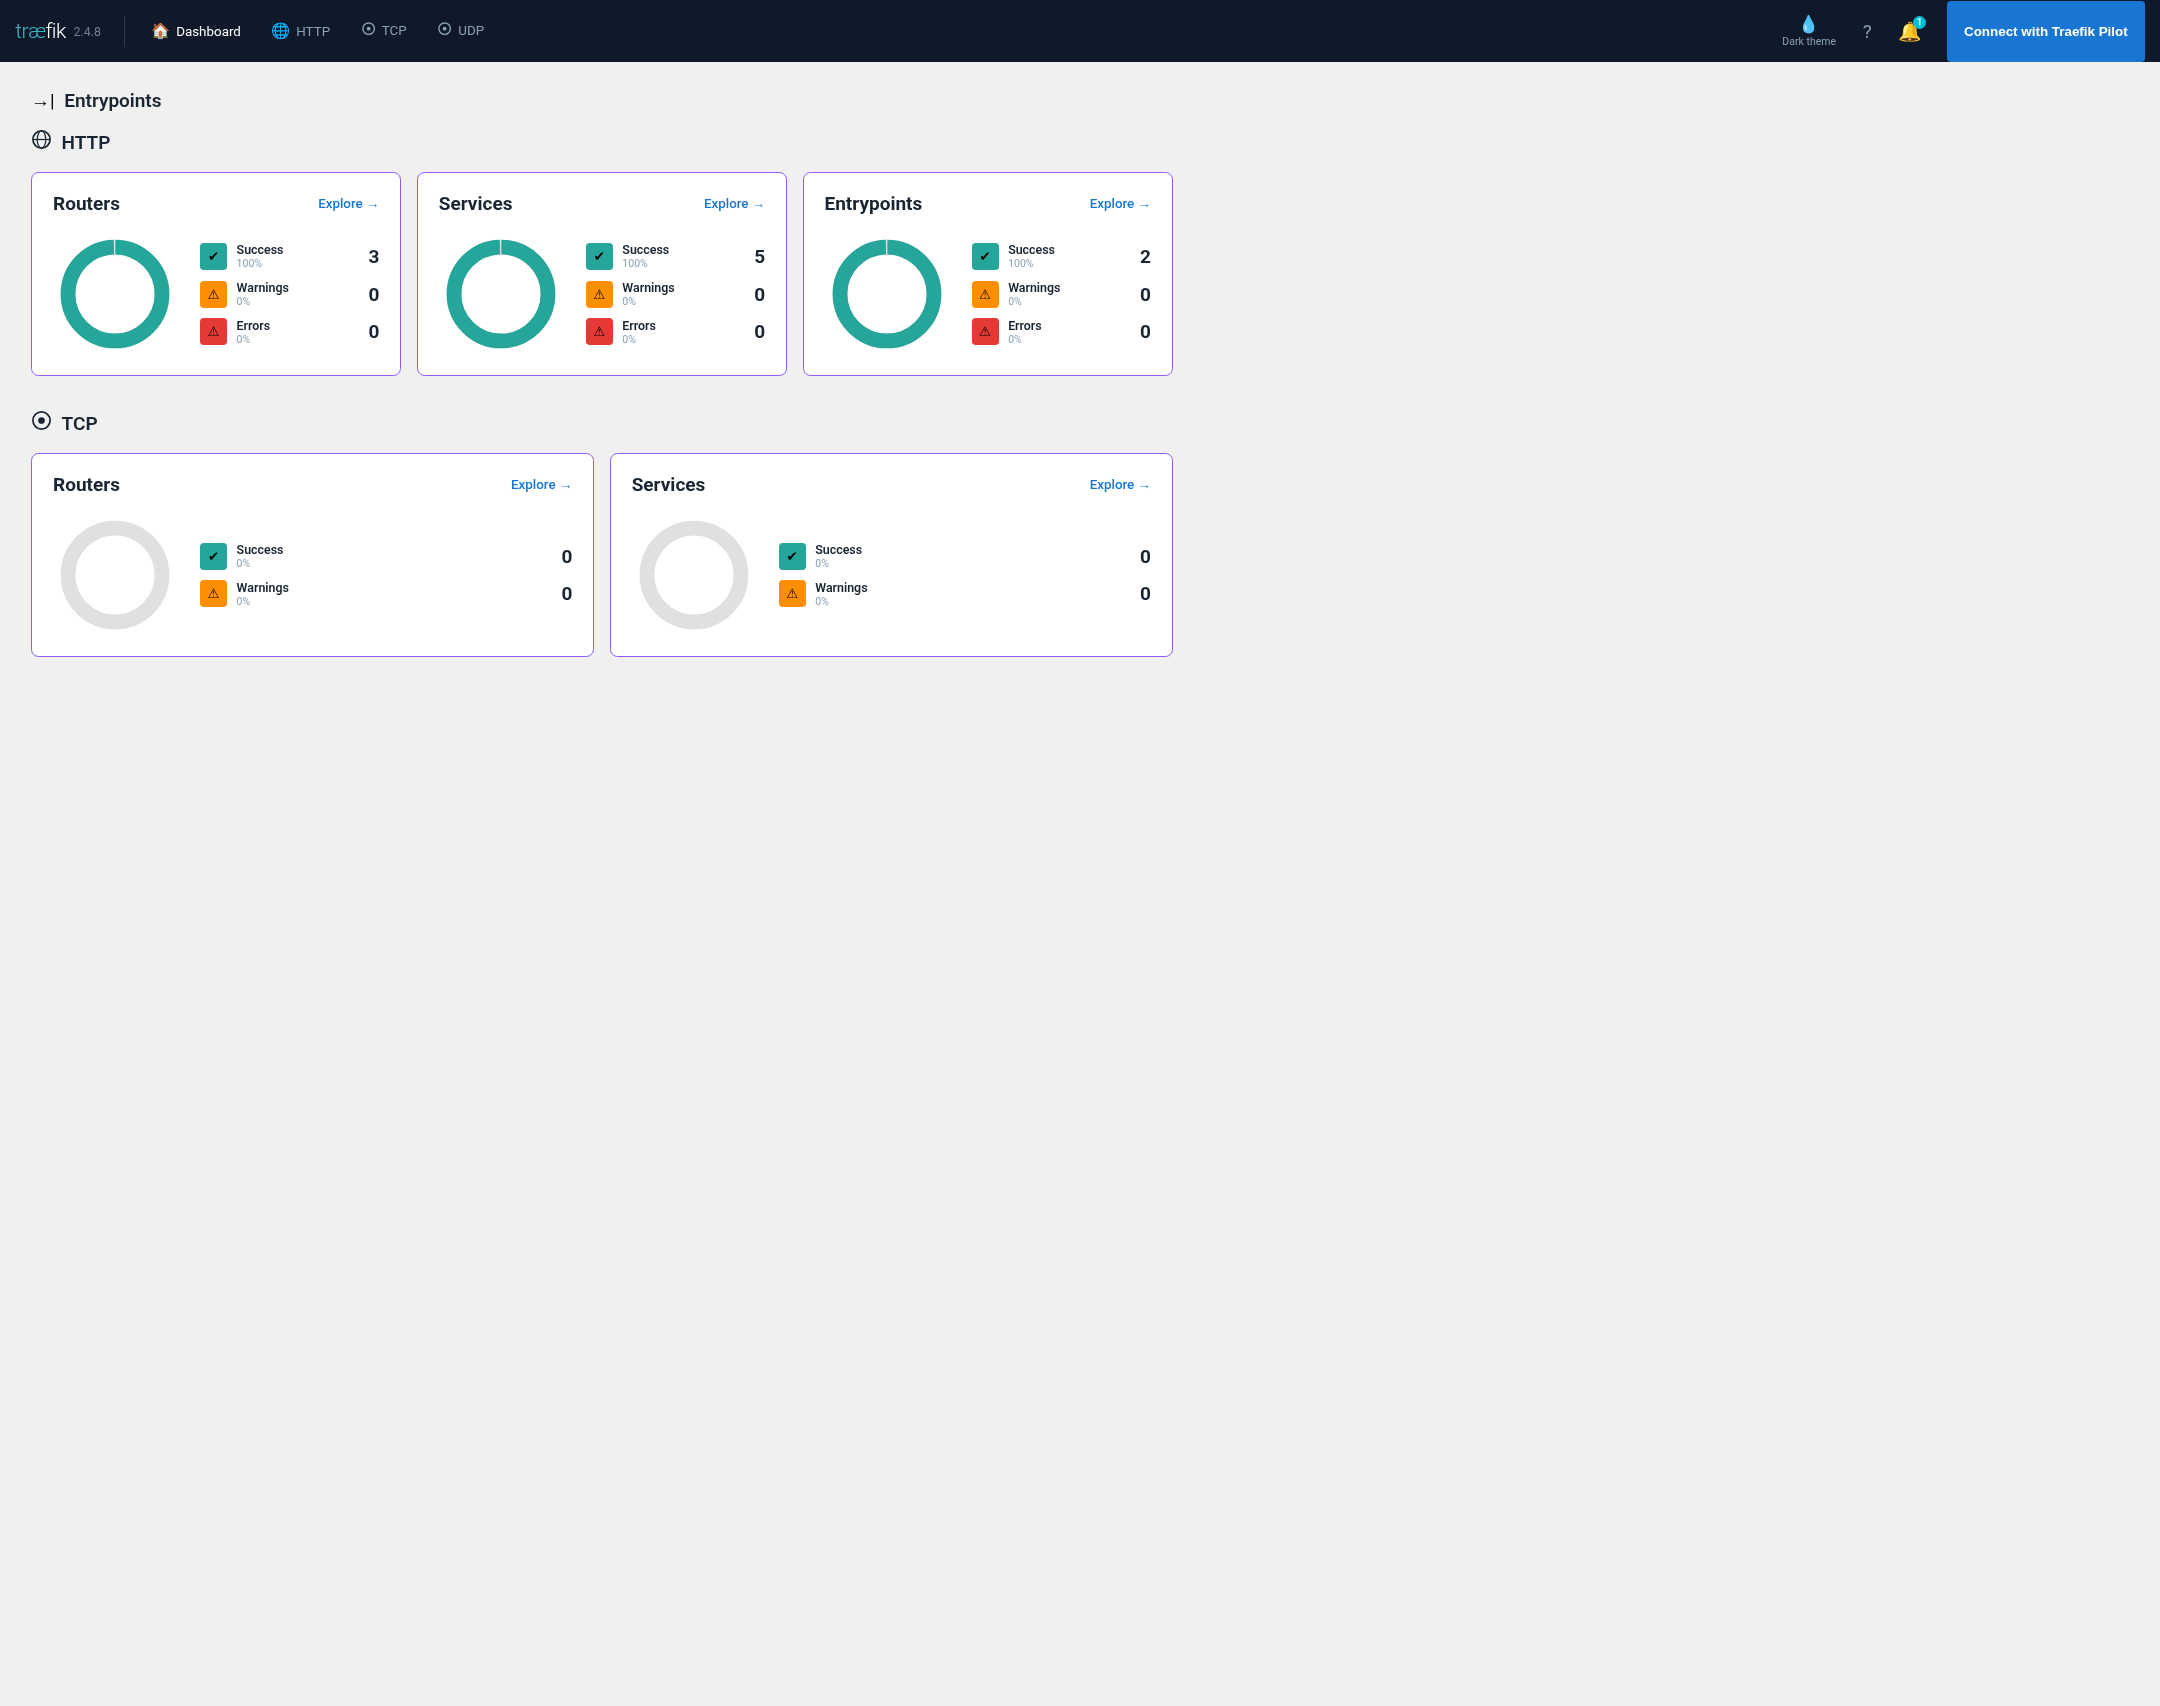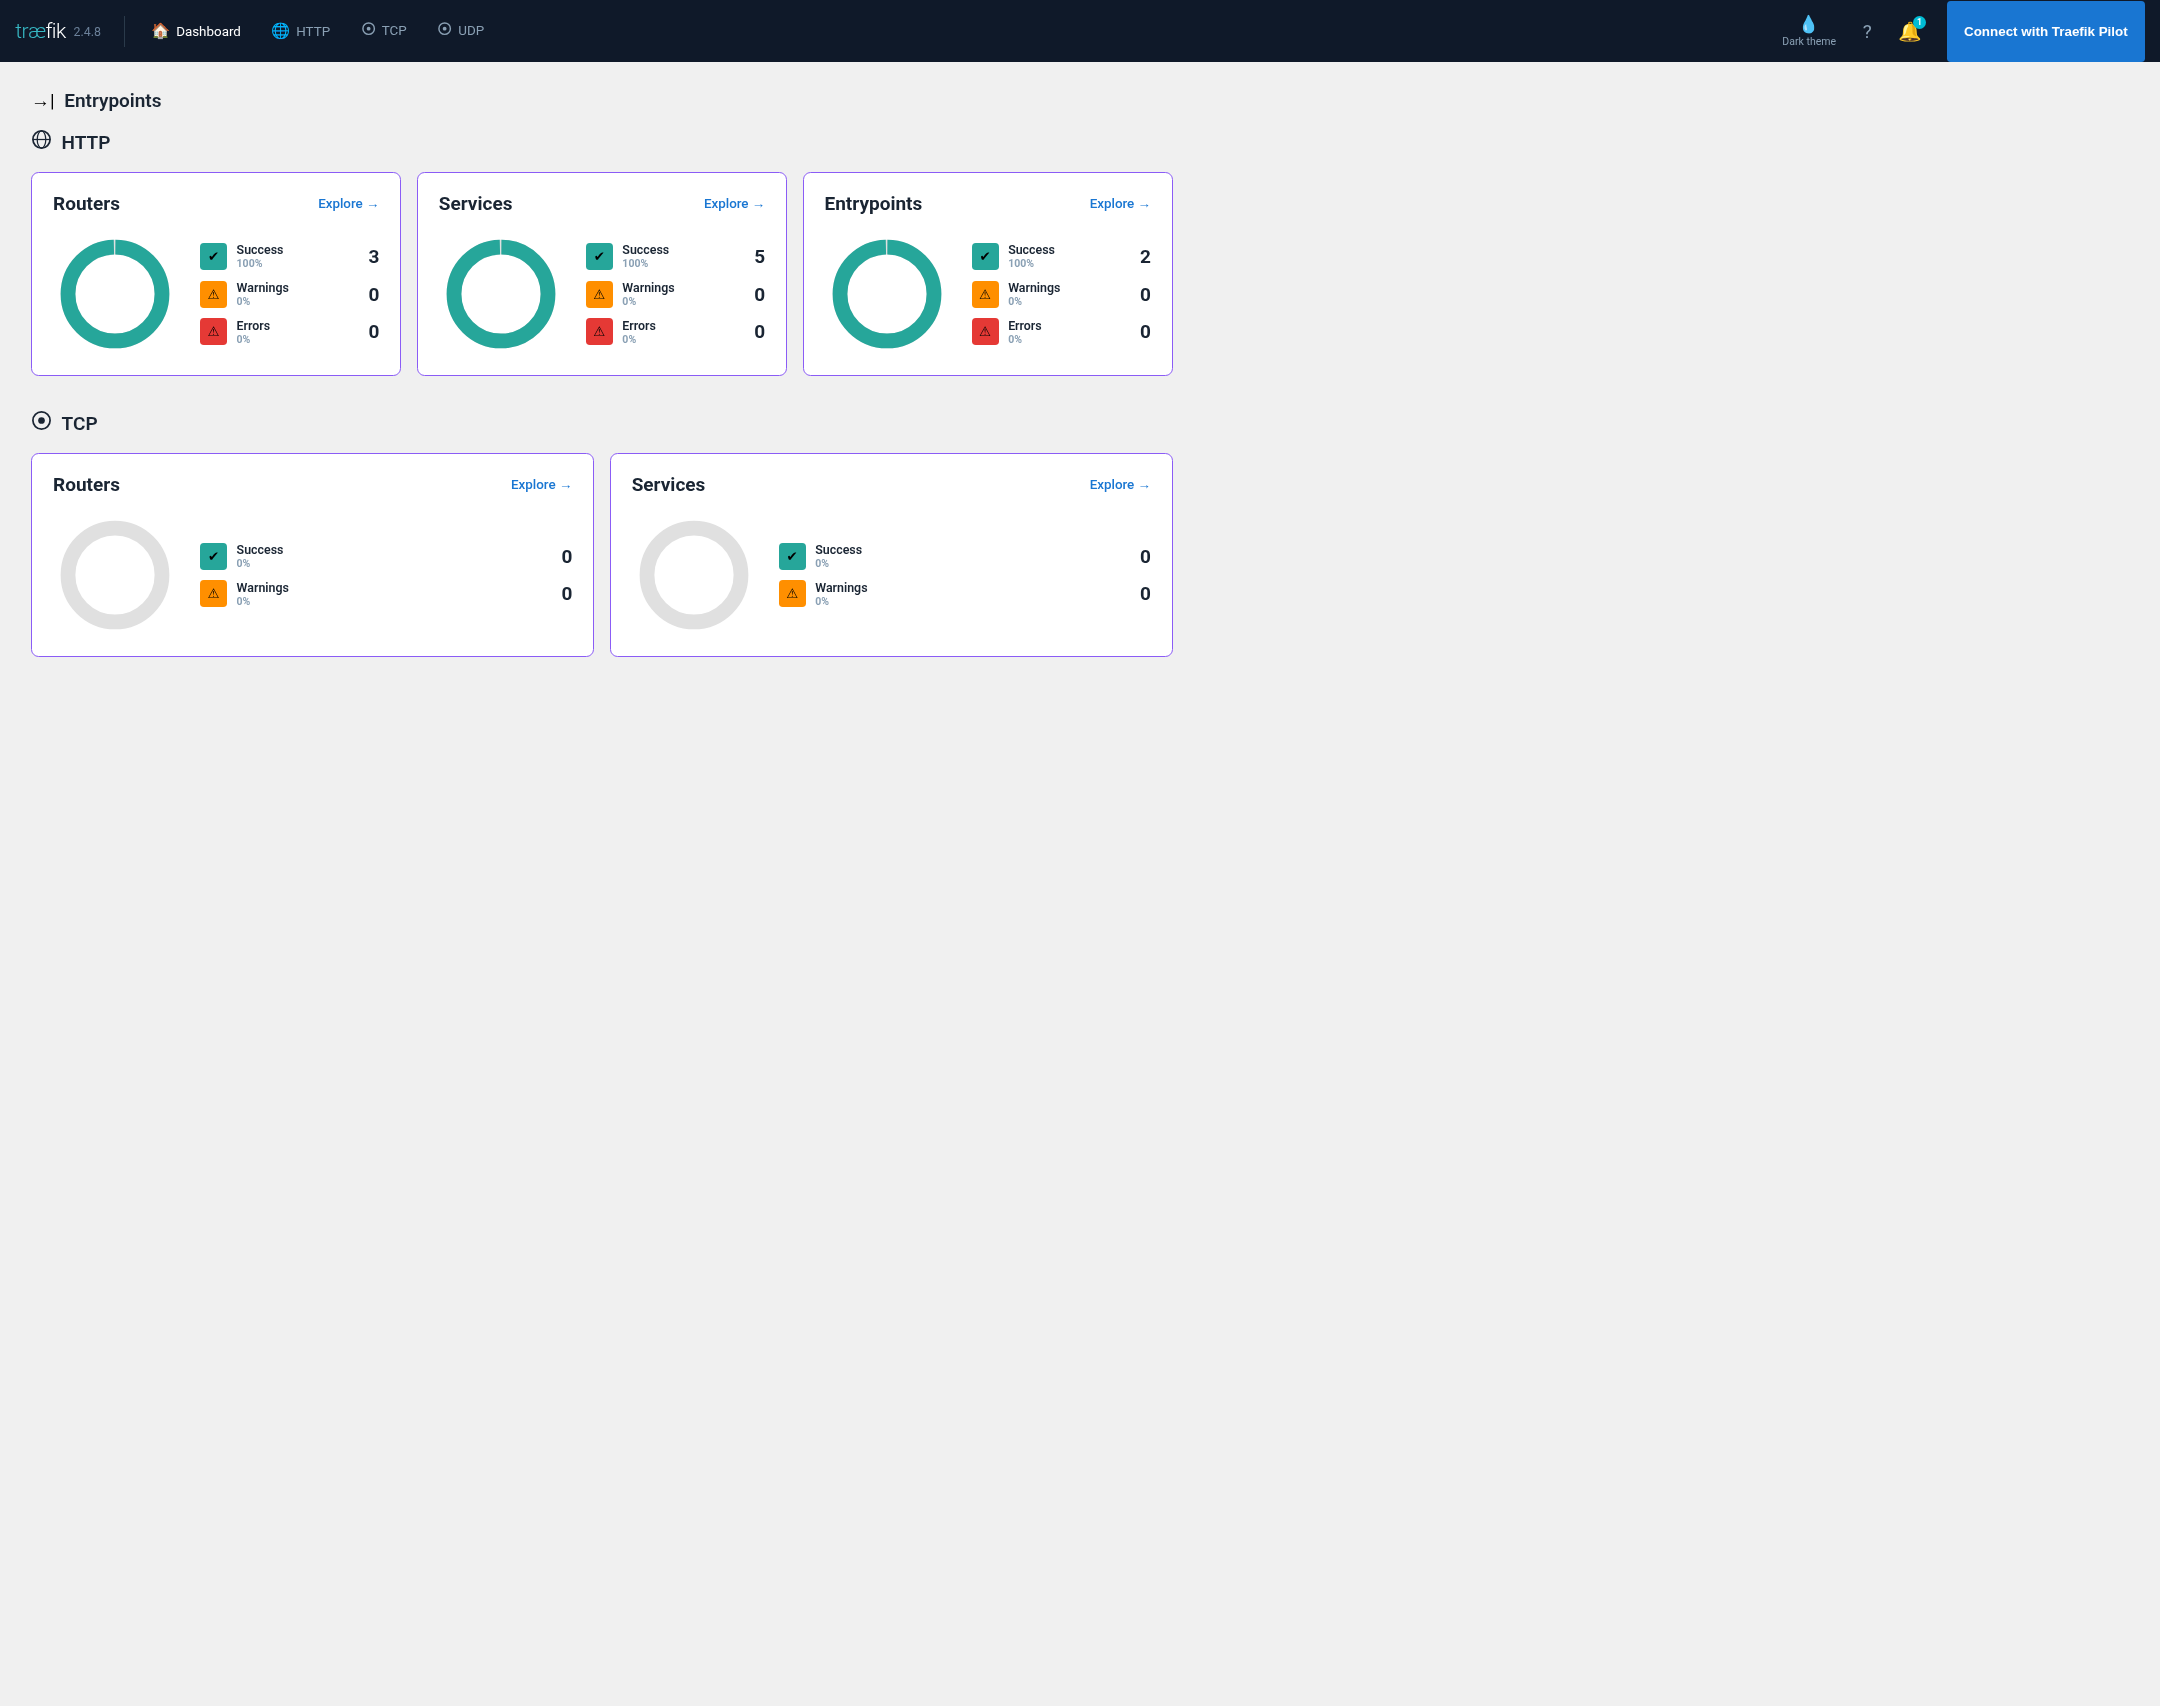--- a/index.html
+++ b/index.html
@@ -227,21 +227,21 @@
     }
     .stat-icon.success { background: #26a69a; }
     .stat-icon.warning { background: #ff8f00; }
     .stat-icon.error { background: #e53935; }
     .stat-label-wrap {
       display: flex;
       flex-direction: column;
       flex: 1;
     }
     .stat-label { font-size: 12.4px; font-weight: 600; color: #1a2533; }
-    .stat-pct { font-size: 10.5px; color: #8aa0b4; font-weight: bold; }
+    .stat-pct { font-size: 10.5px; color: #8aa0b4; }
     .stat-count {
       font-size: 19px;
       font-weight: 700;
       color: #1a2533;
       min-width: 19px;
       text-align: right;
     }
   </style>
 </head>
 <body>

